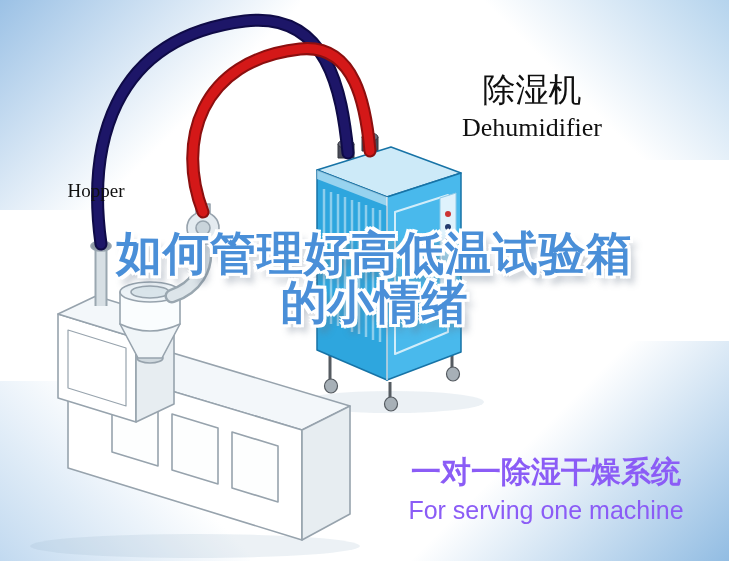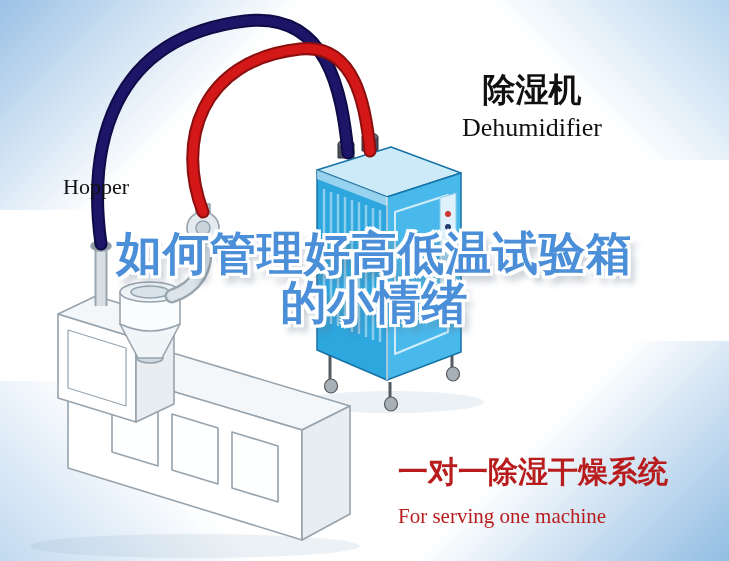--- a/index.html
+++ b/index.html
@@ -11,40 +11,40 @@
   .corner.tl { top:0; left:0; width:300px; height:210px;
     background:linear-gradient(135deg, rgba(150,190,228,0.95) 0%, rgba(255,255,255,0) 60%); }
   .corner.tr { top:0; right:0; width:250px; height:160px;
     background:linear-gradient(225deg, rgba(168,204,234,0.85) 0%, rgba(255,255,255,0) 60%); }
   .corner.bl { bottom:0; left:0; width:250px; height:180px;
     background:linear-gradient(45deg, rgba(178,208,236,0.8) 0%, rgba(255,255,255,0) 60%); }
   .corner.br { bottom:0; right:0; width:330px; height:220px;
     background:linear-gradient(315deg, rgba(140,185,225,0.95) 0%, rgba(255,255,255,0) 58%); }
   svg.scene { position:absolute; left:0; top:0; }
   .label { position:absolute; text-align:center; color:#101010; line-height:1.1; }
-  .label .zh { display:block; font-weight:bold; }
+  .label .zh { display:block; font-weight:normal; }
   .label .en { display:block; font-family:"Liberation Serif", serif; font-weight:normal; }
   .hopper-label { left:40px; top:163px; width:112px; }
   .hopper-label .zh { font-size:27px; }
-  .hopper-label .en { font-size:22px; margin-top:12px; }
+  .hopper-label .en { font-size:19px; margin-top:18px; }
   .dehu-label { left:444px; top:72px; width:176px; }
   .dehu-label .zh { font-size:33px; }
   .dehu-label .en { font-size:26px; margin-top:6px; }
   .headline {
     position:absolute; left:10px; top:229px; width:729px; text-align:center;
     font-weight:bold; font-size:46px; line-height:1.06; color:#4a8fd8; letter-spacing:1px;
     text-shadow:
       -3px -3px 0 #ffffff, 0 -3px 0 #ffffff, 3px -3px 0 #ffffff,
       -3px 0 0 #ffffff, 3px 0 0 #ffffff,
       -3px 3px 0 #ffffff, 0 3px 0 #ffffff, 3px 3px 0 #ffffff,
       6px 8px 7px rgba(100,115,135,0.45);
   }
-  .caption { position:absolute; left:398px; top:452px; width:296px; text-align:left; color:#b91c1c; }
+  .caption { position:absolute; left:398px; top:452px; width:296px; text-align:center; color:#8b5cf6; }
   .caption .zh { display:block; font-weight:bold; font-size:30px; }
-  .caption .en { display:block; font-family:Liberation Serif, serif; font-size:21px; margin-top:11px; }
+  .caption .en { display:block; font-family:Liberation Sans, sans-serif; font-size:25px; margin-top:3px; }
 </style>
 </head>
 <body>
 
 <div class="canvas">
 
   <div class="corner tl"></div>
   <div class="corner tr"></div>
   <div class="corner bl"></div>
   <div class="corner br"></div>

